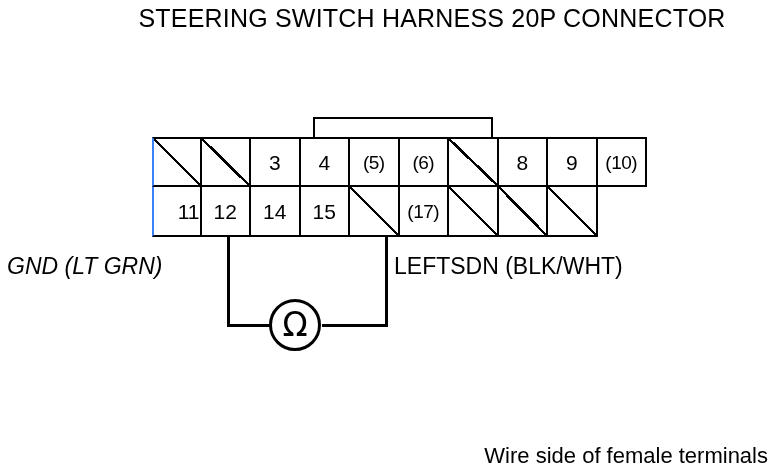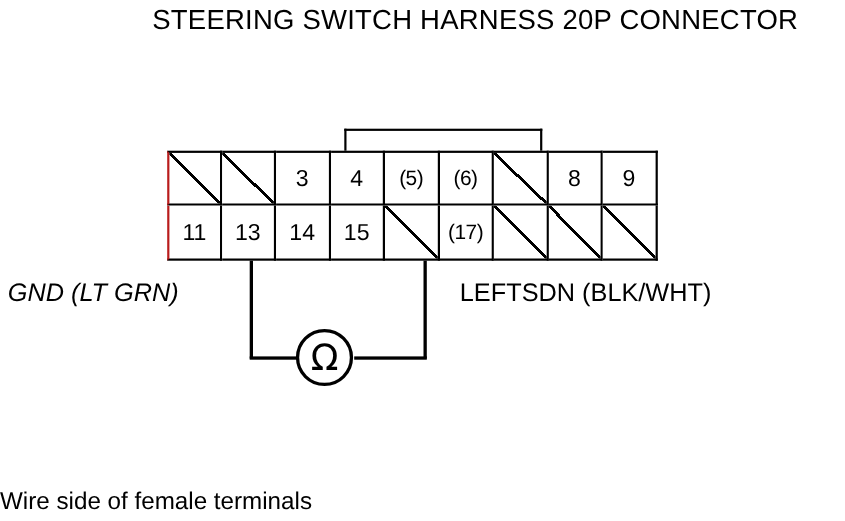--- a/index.html
+++ b/index.html
@@ -33,33 +33,33 @@
     white-space: nowrap;
     font-family: "Liberation Sans", sans-serif;
     padding-left: 48px;
   }
 
   .caption {
     position: absolute;
     top: 443px;
     left: 0;
     width: 768px;
-    text-align: left;
+    text-align: right;
     font-size: 22px;
     font-family: "Liberation Sans", sans-serif;
   }
 
   .side-label {
     position: absolute;
     font-size: 23px;
     white-space: nowrap;
     font-family: "Liberation Sans", sans-serif;
   }
   .side-label.left  { left: 7px;  top: 253px; font-style: italic; }
-  .side-label.right { left: 394px; top: 253px; margin-left: 24px; }
+  .side-label.right { left: 394px; top: 253px; }
 
   
   .connector {
     position: absolute;
     left: 152px;
     top: 137px;
     width: 495px;
     height: 100px;
   }
   .grid-row {
@@ -75,21 +75,21 @@
     position: relative;
     display: flex;
     align-items: center;
     justify-content: center;
     font-size: 21px;
     line-height: 1;
     font-family: "Liberation Sans", sans-serif;
     background: #fff;
   }
   .grid-row:first-child .cell { border-top: 2px solid #000; }
-  .cell:first-child { border-left: 2px solid #b91c1c; }
+  .cell:first-child { border-left: 2px solid #3b82f6; justify-content: flex-end; }
 
   .cell .num { position: relative; z-index: 2; }
   .cell .num.paren { font-size: 19px; letter-spacing: -0.5px; }
 
   
   .cell.blank::after {
     content: "";
     position: absolute;
     left: 0; top: 0; right: 0; bottom: 0;
     background: linear-gradient(to top right,
@@ -175,27 +175,30 @@
         <div class="cell">
           <span class="num paren">(6)</span>
         </div>
         <div class="cell blank"></div>
         <div class="cell">
           <span class="num">8</span>
         </div>
         <div class="cell">
           <span class="num">9</span>
         </div>
+        <div class="cell">
+          <span class="num paren">(10)</span>
+        </div>
       </div>
     <div class="grid-row" id="bottom-row">
         <div class="cell">
           <span class="num">11</span>
         </div>
         <div class="cell">
-          <span class="num">13</span>
+          <span class="num">12</span>
         </div>
         <div class="cell">
           <span class="num">14</span>
         </div>
         <div class="cell">
           <span class="num">15</span>
         </div>
         <div class="cell blank"></div>
         <div class="cell">
           <span class="num paren">(17)</span>

